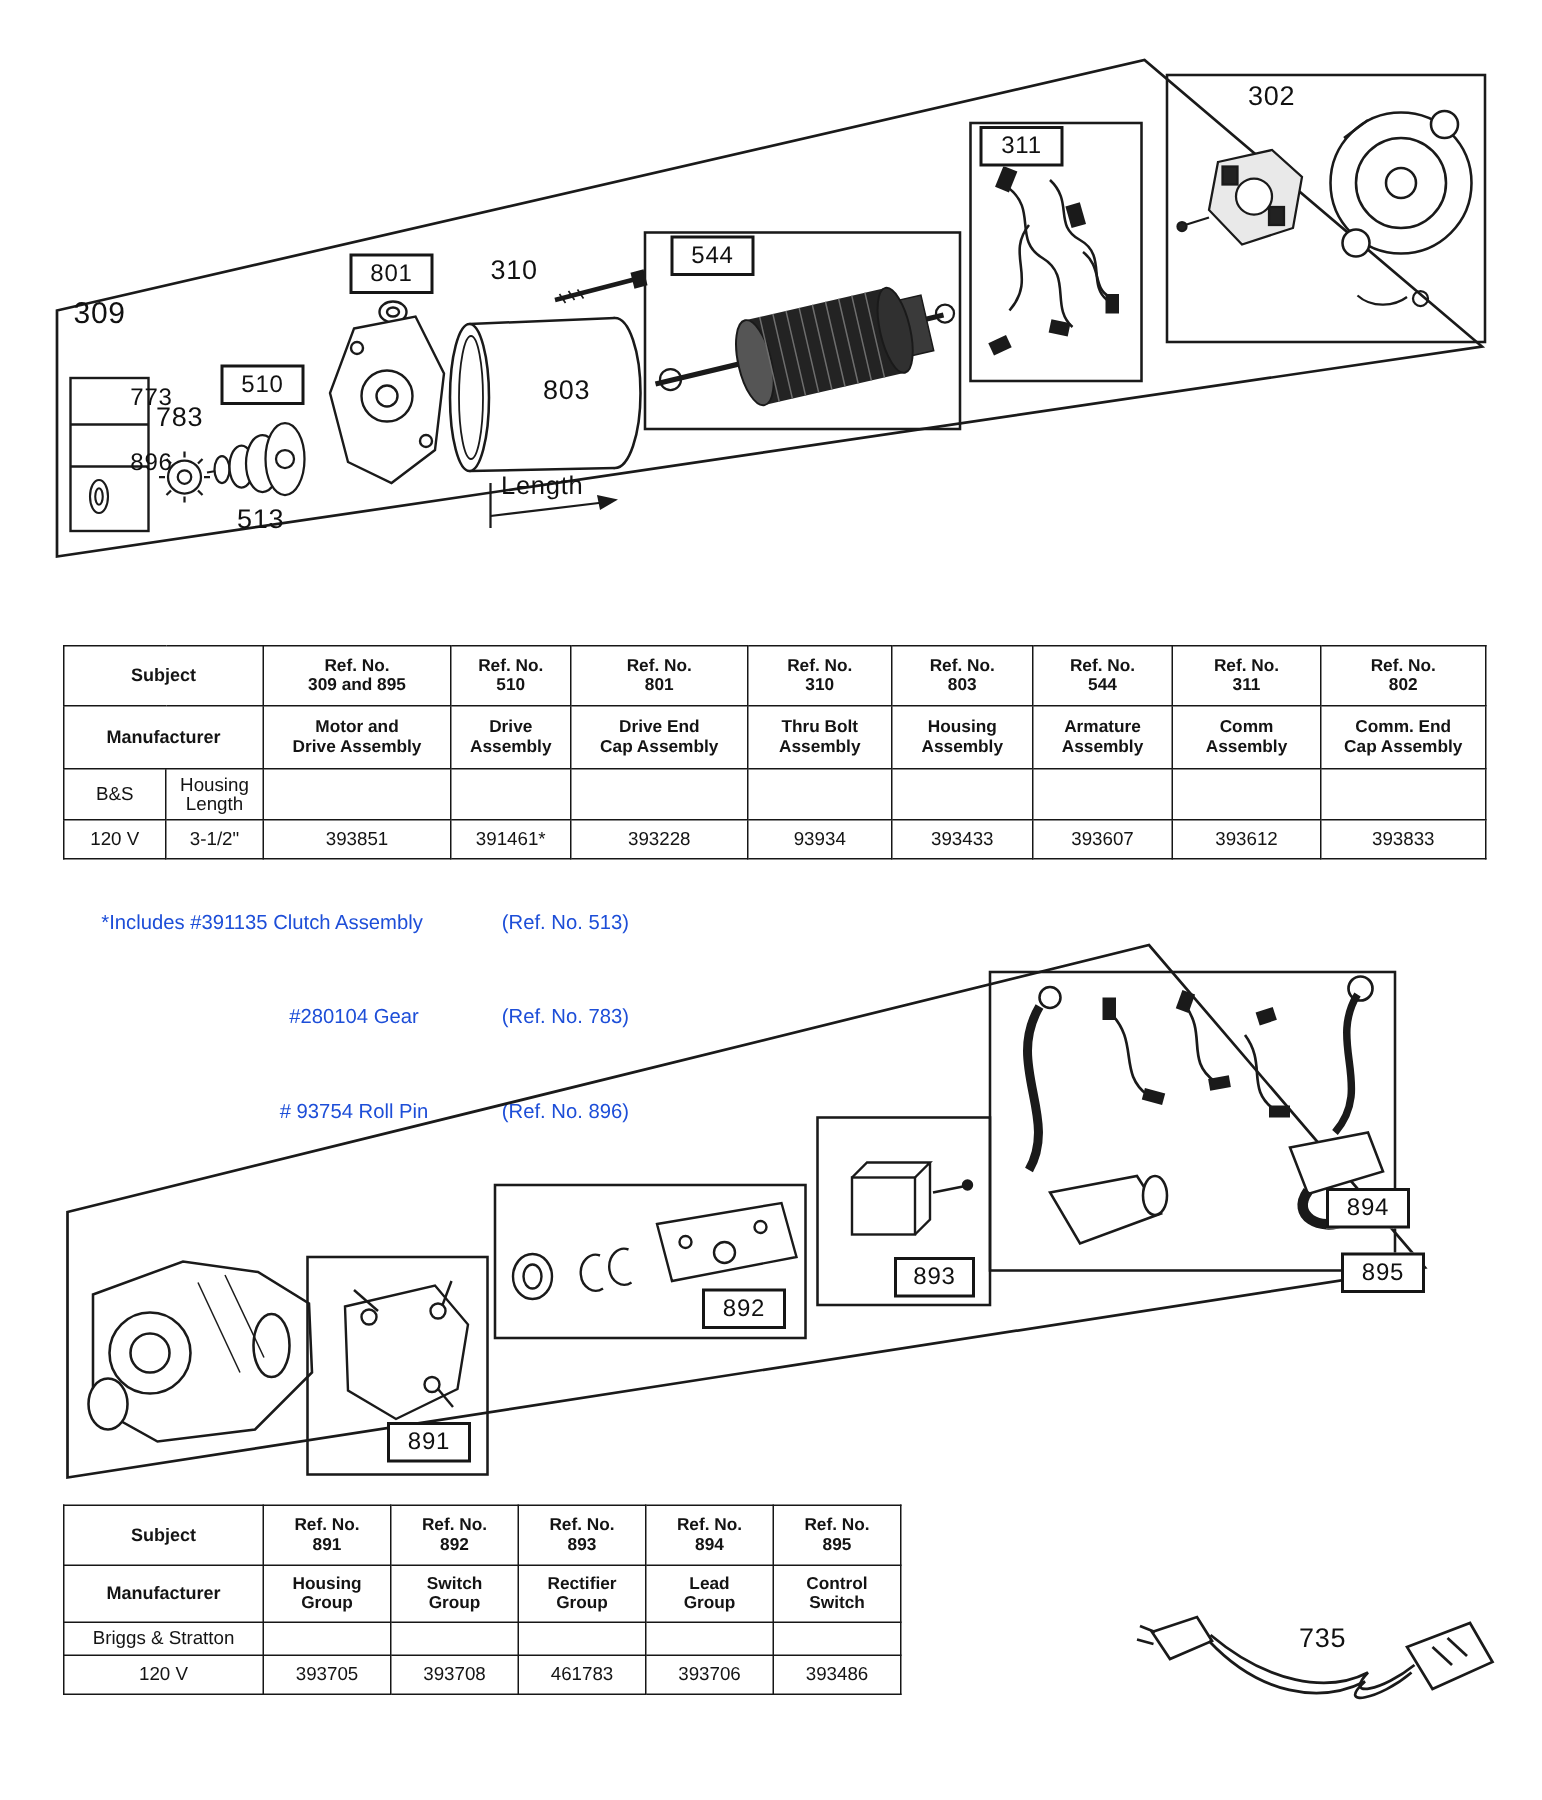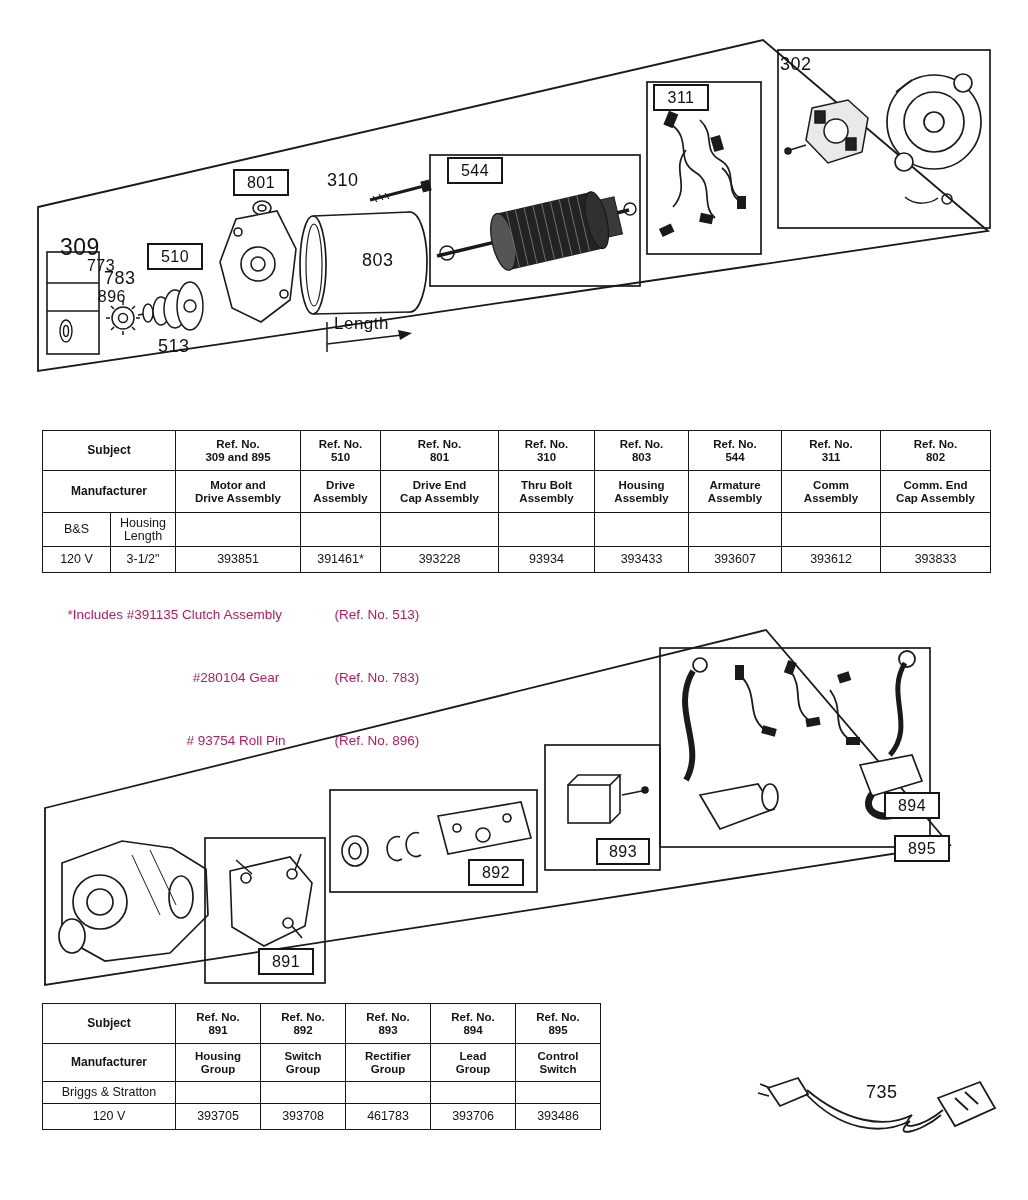--- a/index.html
+++ b/index.html
@@ -22,21 +22,21 @@
     position:absolute;border-collapse:collapse;table-layout:fixed;background:#fff;
   }
   table.parts td, table.parts th{
     border:1.6px solid #161616;text-align:center;vertical-align:middle;
     padding:1px 1px;font-family:"Liberation Sans",sans-serif;color:#141414;
     overflow:hidden;
   }
   table.parts th{font-weight:bold;font-size:11.5px;line-height:13px;}
   table.parts td{font-size:12.5px;line-height:13px;}
   .pre{white-space:pre-line;}
-  .footnotes{position:absolute;font-size:13.5px;color:#be185d;}
+  .footnotes{position:absolute;font-size:13.5px;color:#1d4ed8;}
   .fline{line-height:21px;white-space:pre;}
   .fpart{display:inline-block;width:267px;box-sizing:border-box;}
   .indent .fpart{padding-left:70px;text-align:center;}
 </style>
 </head>
 <body>
 
 <div class="page">
 
   <svg width="1028" height="412" viewBox="0 0 1028 412" style="top:0;">
@@ -144,33 +144,33 @@
       <circle cx="963" cy="83" r="9"></circle>
       <circle cx="904" cy="162" r="9"></circle>
       <path d="M896,92 L912,80" fill="none"></path>
     </g>
     <g stroke="#1a1a1a" stroke-width="1.5" fill="none">
       <path d="M905,197 C915,206 930,204 938,198"></path>
       <circle cx="947" cy="199" r="5"></circle>
     </g>
   </svg>
 
-  <div class="dlabel" style="left:60px;top:198px;font-size:23px;margin-top:36px;">309</div>
+  <div class="dlabel" style="left:49px;top:198px;font-size:20px;">309</div>
   <div class="dlabel cellpart" style="left:48px;top:257px;">773</div>
-  <div class="dlabel cellpart" style="left:48px;top:288px;text-align:right;">896</div>
+  <div class="dlabel cellpart" style="left:48px;top:300px;">896</div>
   <div class="dlabel" style="left:104px;top:268px;">783</div>
   <div class="dlabel boxed" style="left:147px;top:243px;">510</div>
   <div class="dlabel" style="left:158px;top:336px;">513</div>
   <div class="dlabel boxed" style="left:233px;top:169px;">801</div>
   <div class="dlabel" style="left:327px;top:170px;">310</div>
   <div class="dlabel" style="left:362px;top:250px;">803</div>
   <div class="dlabel" style="left:334px;top:314px;font-size:17px;">Length</div>
   <div class="dlabel boxed" style="left:447px;top:157px;">544</div>
   <div class="dlabel boxed" style="left:653px;top:84px;">311</div>
-  <div class="dlabel" style="left:780px;top:54px;">302</div>
+  <div class="dlabel" style="left:832px;top:54px;">302</div>
 
   <table class="parts" style="left:42px;top:430px;width:948px;">
     <colgroup>
       <col style="width:68px">
         <col style="width:65px">
         <col style="width:125px">
         <col style="width:80px">
         <col style="width:118px">
         <col style="width:96px">
         <col style="width:94px">

